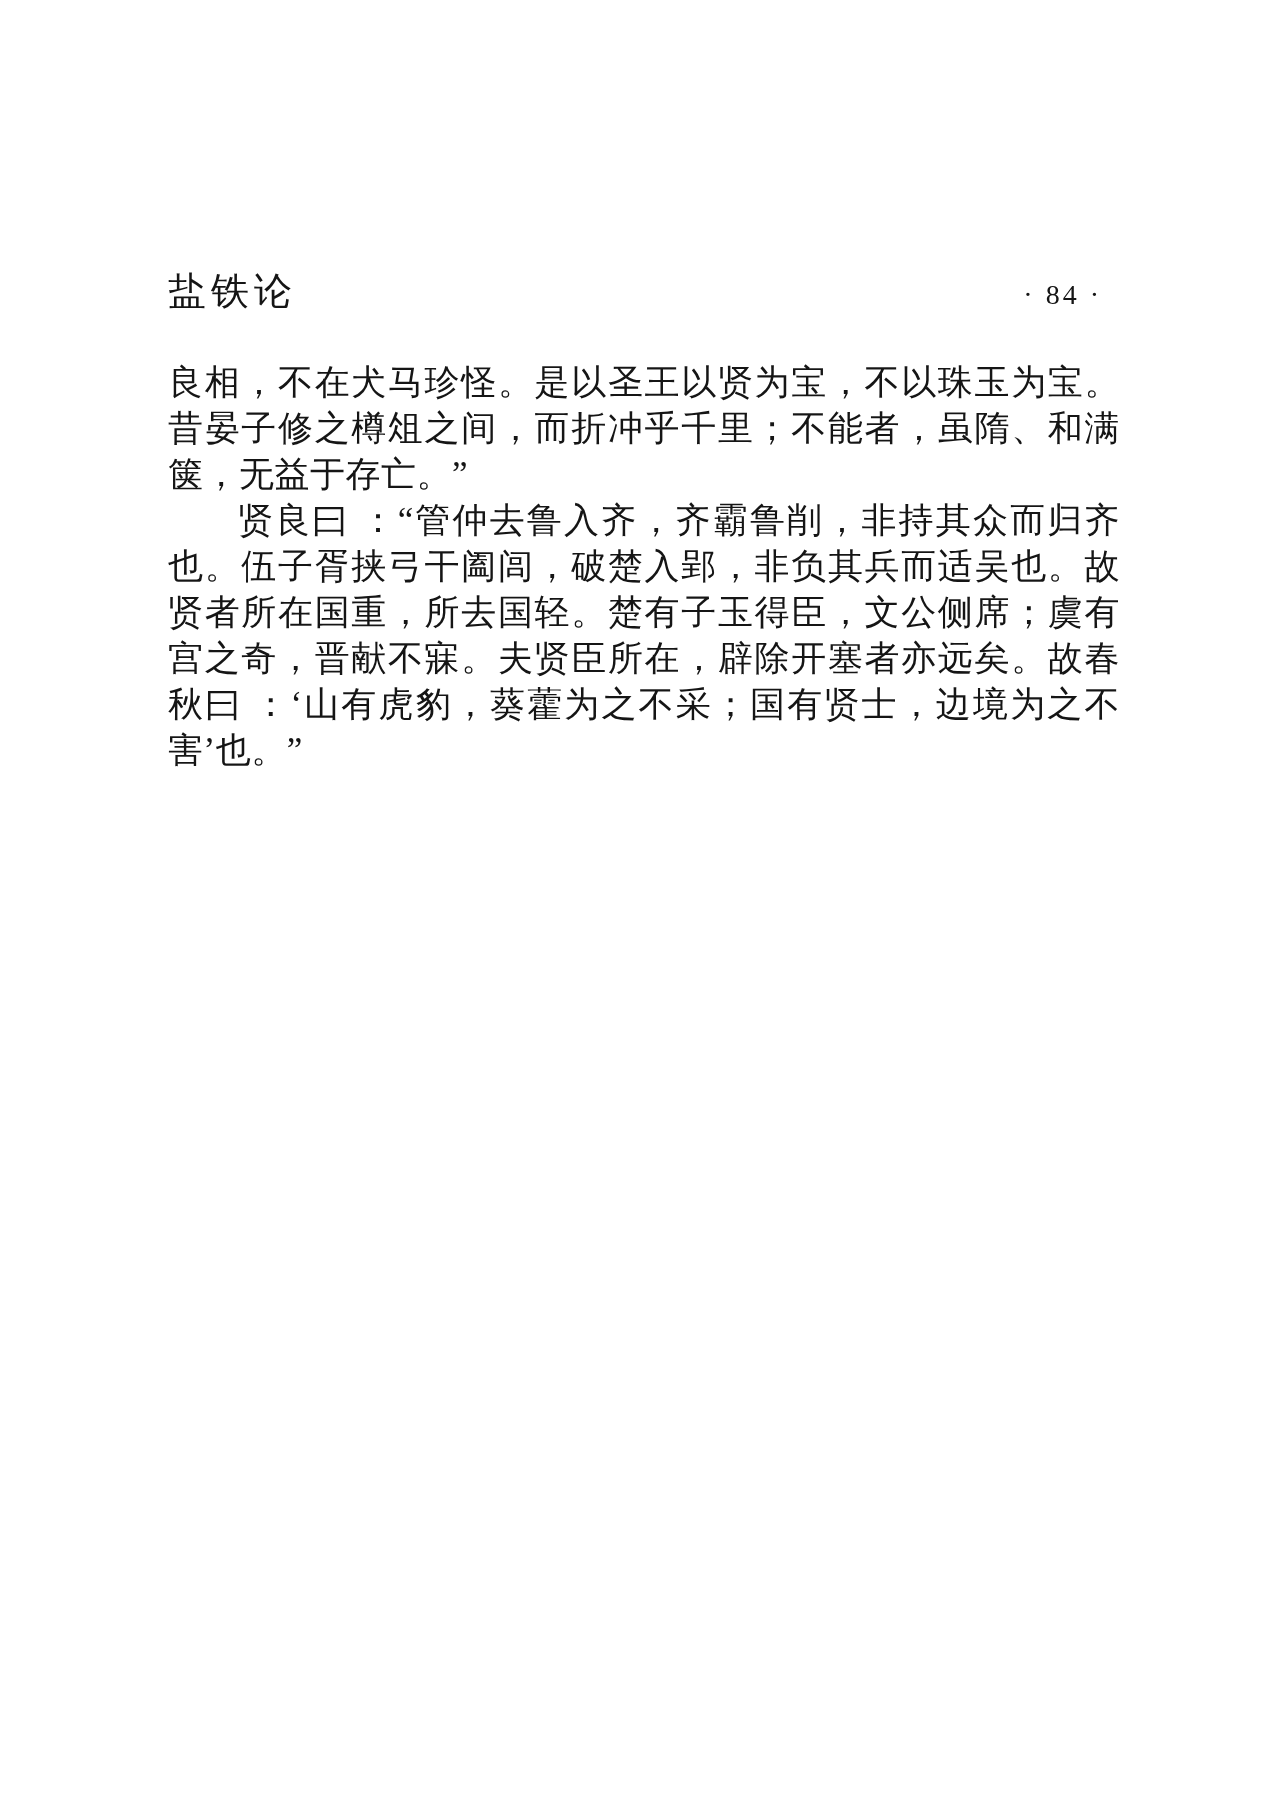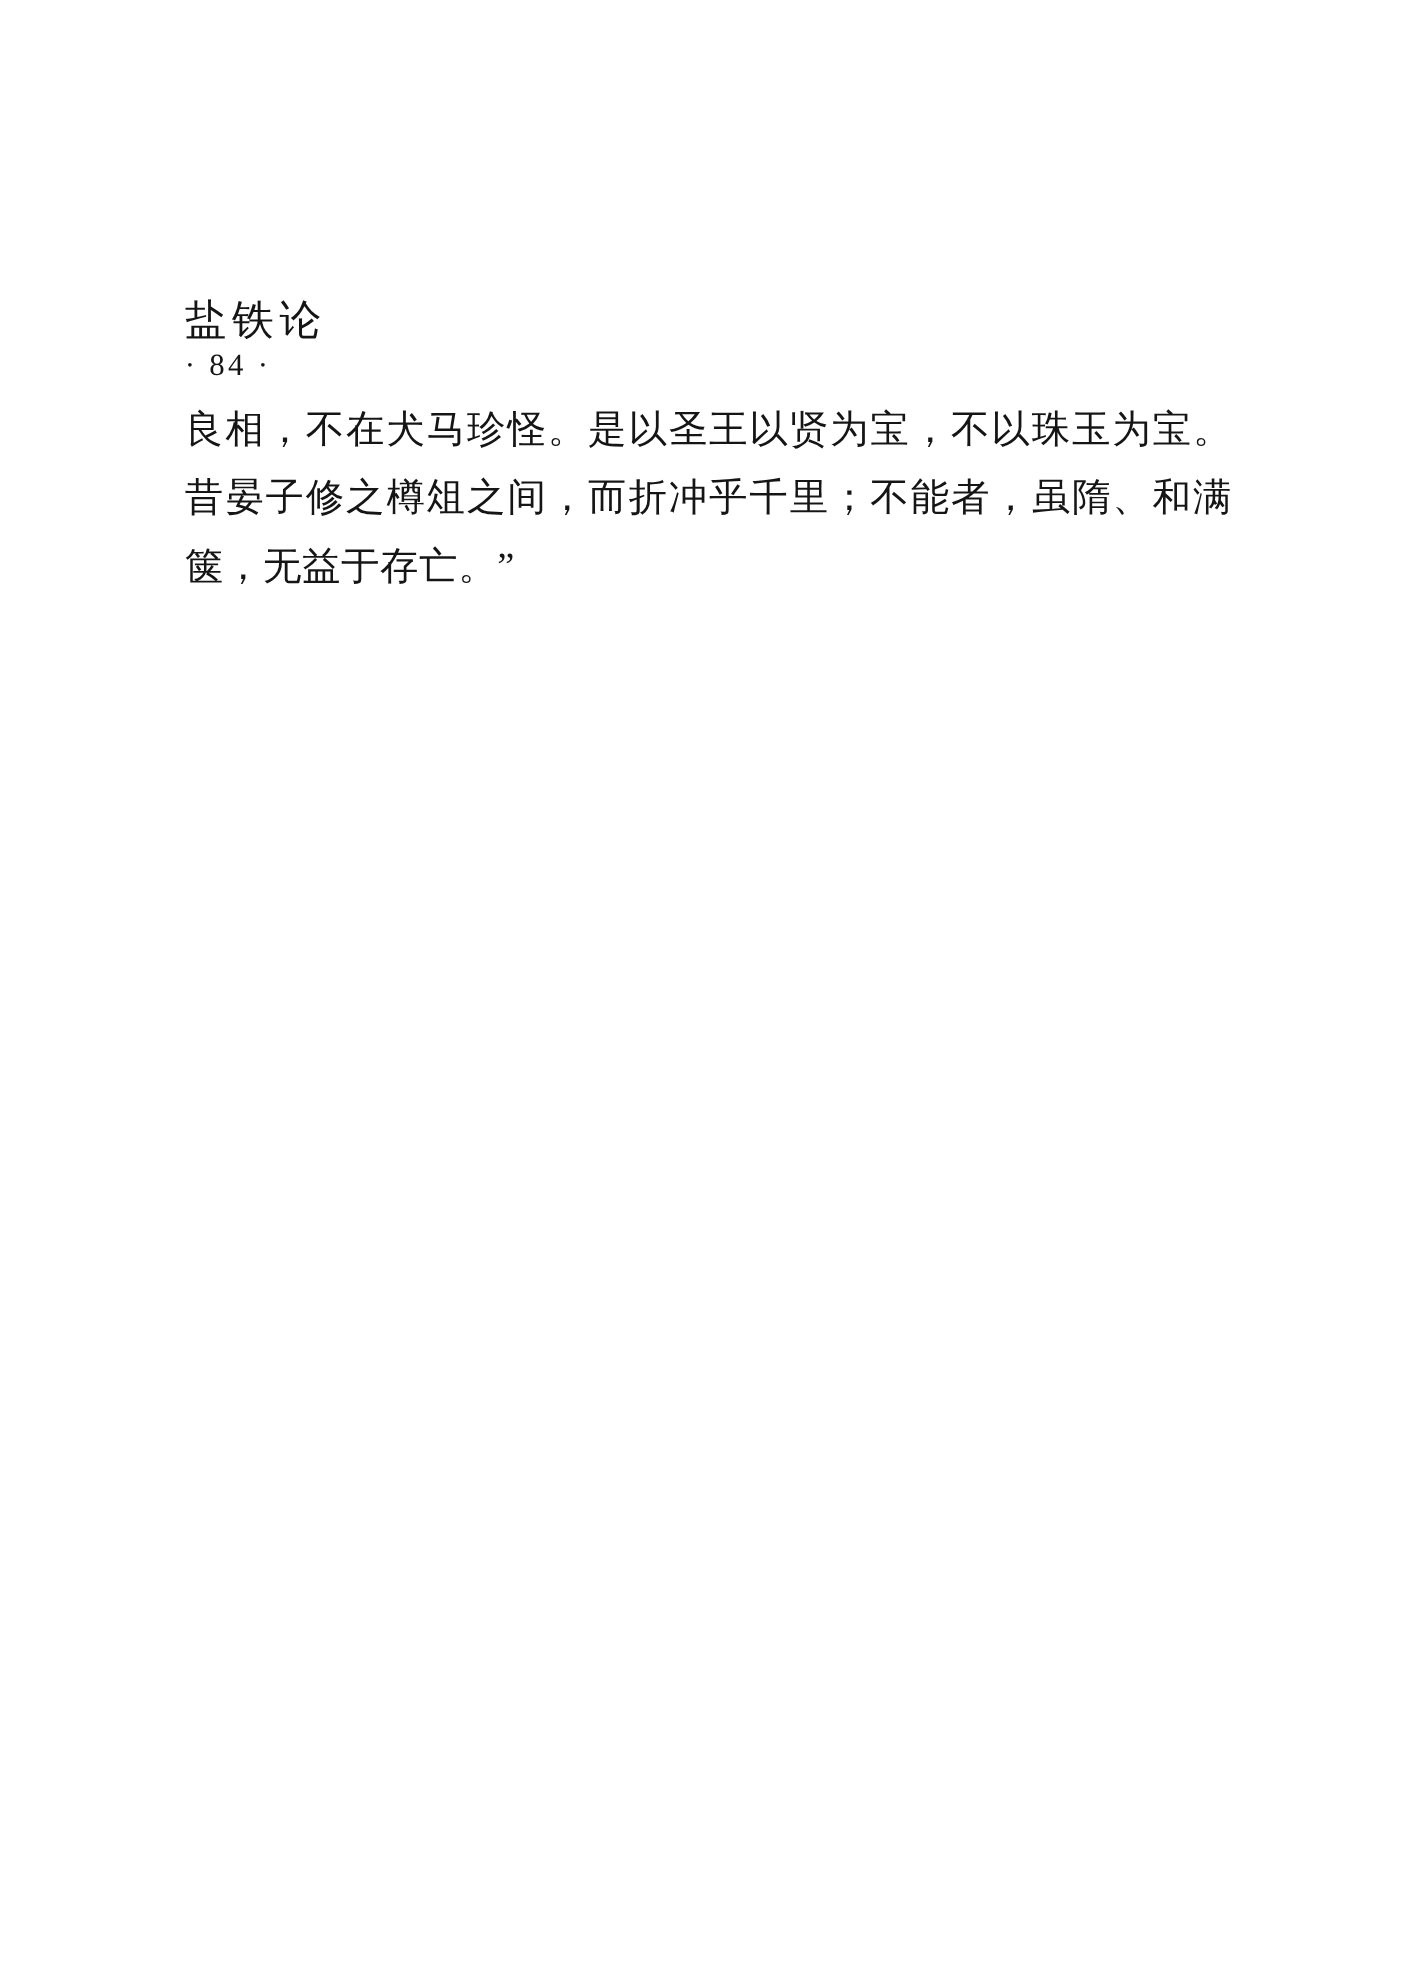--- a/index.html
+++ b/index.html
@@ -18,53 +18,53 @@
     background: #ffffff;
   }
   .running-head {
     position: absolute;
     top: 266px;
     left: 168px;
     width: 952px;
     display: flex;
     justify-content: space-between;
     align-items: baseline;
-    flex-direction: column;
   }
   .book-title {
     font-size: 38px;
     letter-spacing: 5px;
     font-weight: 400;
   }
   .page-number {
     font-size: 28px;
     letter-spacing: 3px;
     padding-right: 18px;
   }
   .text-block {
     position: absolute;
     top: 360px;
     left: 168px;
     width: 952px;
     font-size: 35px;
-    line-height: 62px;
+    line-height: 46px;
     text-align: justify;
     text-justify: inter-character;
     letter-spacing: 0.5px;
   }
   .para { margin: 0; }
   .para.indent { text-indent: 2em; }
 </style>
 </head>
 <body>
 
 <div class="page">
 
   <header class="running-head">
     <span class="book-title">盐铁论</span>
     <span class="page-number">· 84 ·</span>
   </header>
 
   <main class="text-block">
     <p class="para">良相，不在犬马珍怪。是以圣王以贤为宝，不以珠玉为宝。昔晏子修之樽俎之间，而折冲乎千里；不能者，虽隋、和满箧，无益于存亡。”</p>
+    <p class="para indent">贤良曰 ：“管仲去鲁入齐，齐霸鲁削，非持其众而归齐也。伍子胥挟弓干阖闾，破楚入郢，非负其兵而适吴也。故贤者所在国重，所去国轻。楚有子玉得臣，文公侧席；虞有宫之奇，晋献不寐。夫贤臣所在，辟除开塞者亦远矣。故春秋曰 ：‘山有虎豹，葵藿为之不采；国有贤士，边境为之不害’也。”</p>
   </main>
 
 </div>
 
 </body></html>

